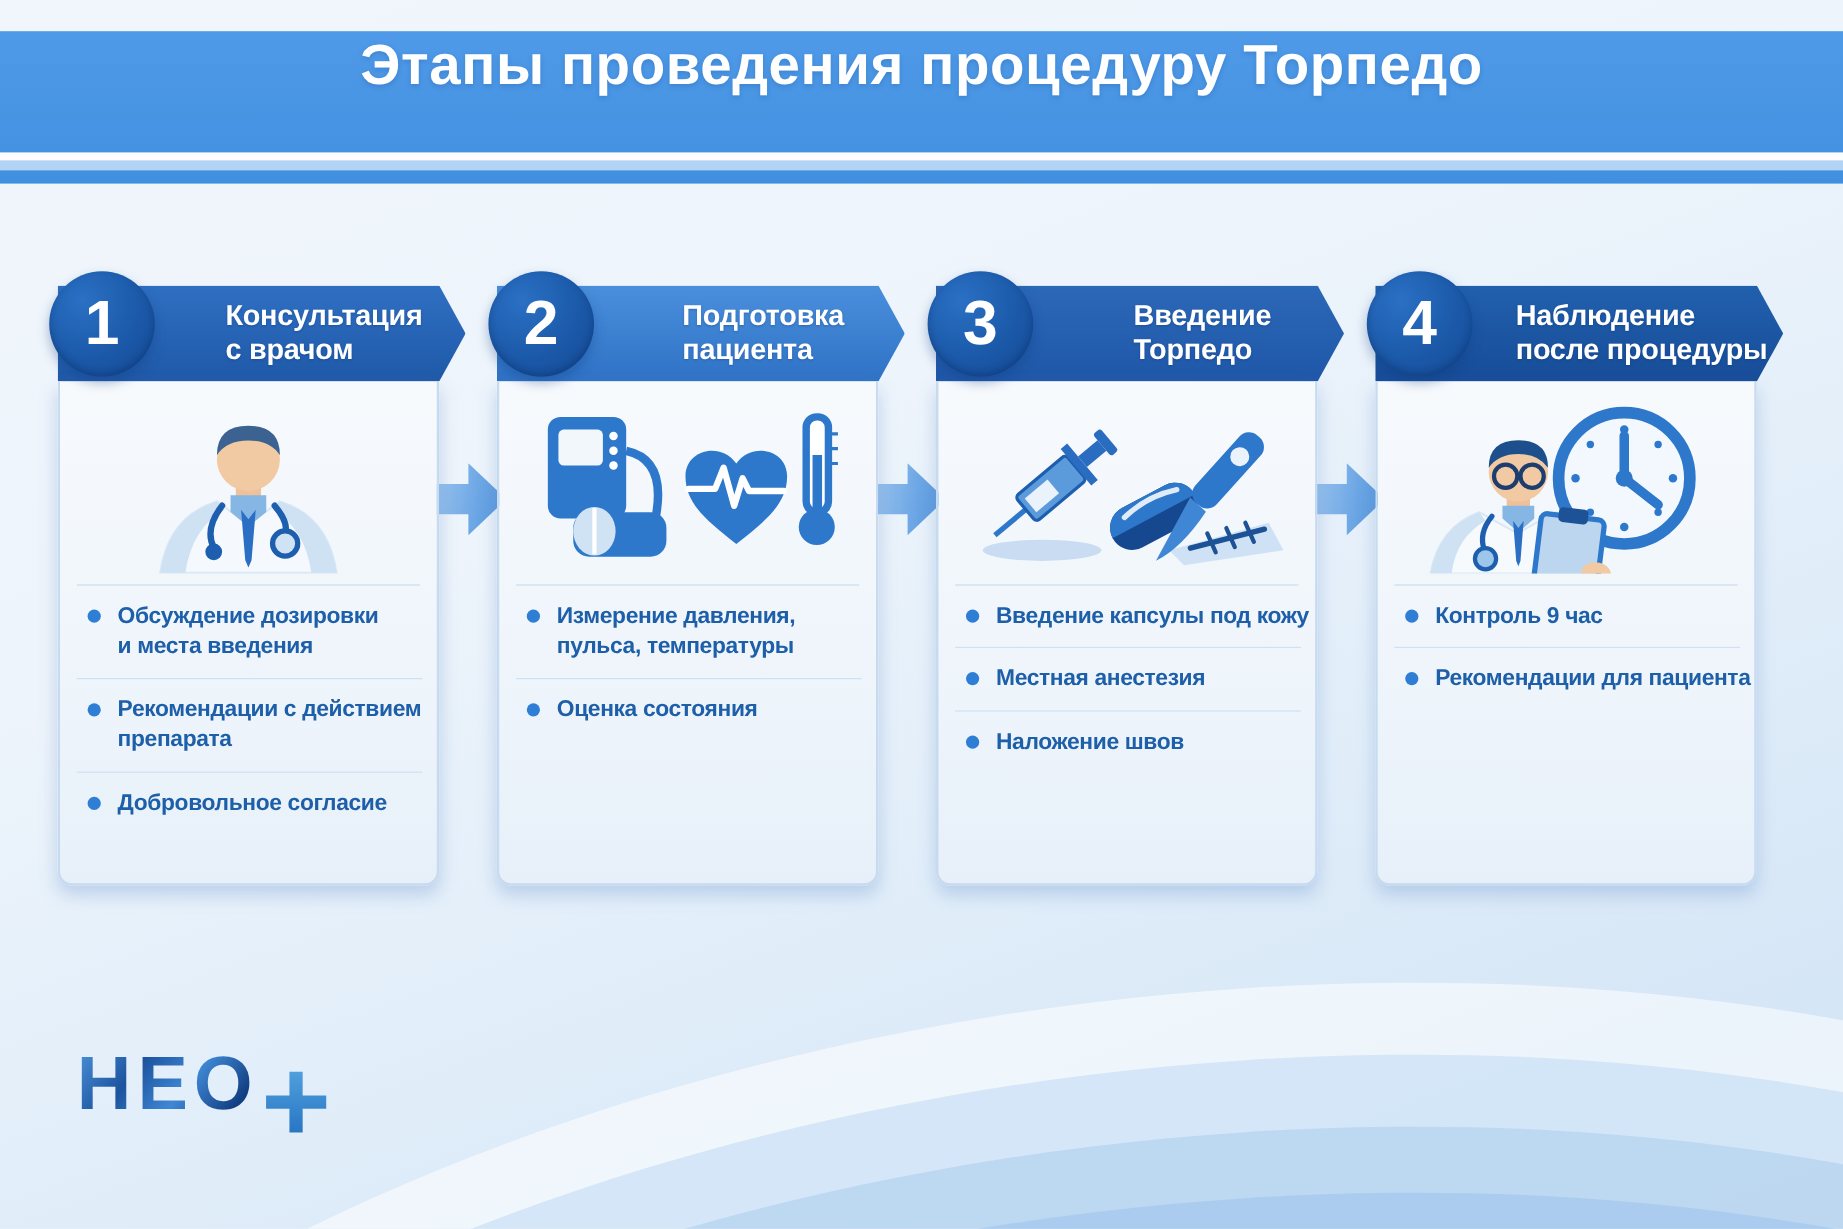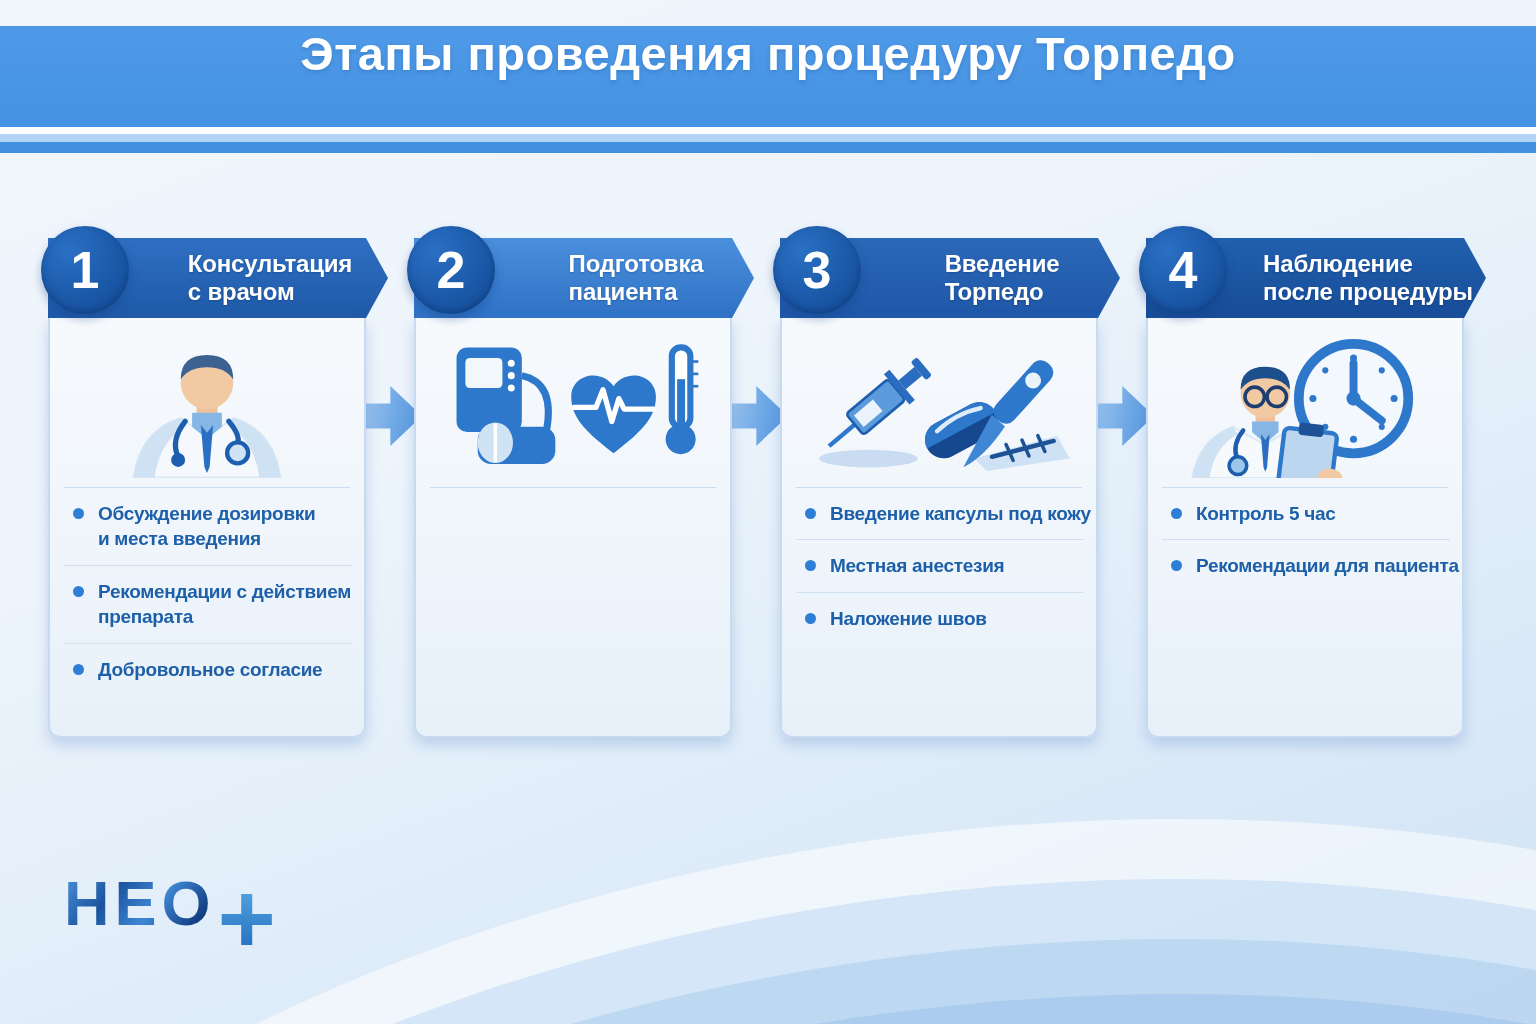--- a/index.html
+++ b/index.html
@@ -172,20 +172,31 @@
         <path d="M196 142 C168 120 148 104 148 78 C148 53 181 45 196 66 C211 45 244 53 244 78 C244 104 224 120 196 142 Z" fill="#2e78cc"></path>
         <polyline points="151,90 176,90 184,70 194,106 202,80 208,92 241,92" stroke="#fff" stroke-width="6" fill="none" stroke-linejoin="round" stroke-linecap="round"></polyline>
         <rect x="262" y="22" width="21" height="90" rx="10" fill="#fff" stroke="#2e78cc" stroke-width="7"></rect>
         <rect x="268" y="58" width="9" height="56" fill="#2e78cc"></rect>
         <circle cx="272" cy="126" r="17" fill="#2e78cc"></circle>
         <line x1="285" y1="38" x2="292" y2="38" stroke="#2e78cc" stroke-width="3"></line>
         <line x1="285" y1="52" x2="292" y2="52" stroke="#2e78cc" stroke-width="3"></line>
         <line x1="285" y1="66" x2="292" y2="66" stroke="#2e78cc" stroke-width="3"></line>
       </svg>
     </div>
+    <ul class="bullets">
+      <li>
+          <span class="dot"></span>
+          <span class="bullet-text">Измерение давления,
+пульса, температуры</span>
+        </li>
+      <li>
+          <span class="dot"></span>
+          <span class="bullet-text">Оценка состояния</span>
+        </li>
+    </ul>
   </div>
 </div>
 
 <div class="card" style="left:780px">
   <div class="card-num">3</div>
   <div class="card-header h2">
     <div class="card-title">Введение
 Торпедо</div>
   </div>
   <div class="card-body">
@@ -270,21 +281,21 @@
         <g transform="rotate(7 152 140)">
           <rect x="124" y="116" width="60" height="66" rx="6" fill="#bcd6ef" stroke="#2e78cc" stroke-width="5"></rect>
           <rect x="140" y="108" width="28" height="14" rx="4" fill="#1d5296"></rect>
           <ellipse cx="182" cy="166" rx="14" ry="10" fill="#f1c9a2"></ellipse>
         </g>
       </svg>
     </div>
     <ul class="bullets">
       <li>
           <span class="dot"></span>
-          <span class="bullet-text">Контроль 5 час</span>
+          <span class="bullet-text">Контроль 9 час</span>
         </li>
       <li>
           <span class="dot"></span>
           <span class="bullet-text">Рекомендации для пациента</span>
         </li>
     </ul>
   </div>
 </div>
 
 <div class="flow-arrow" style="left:356px"></div>

